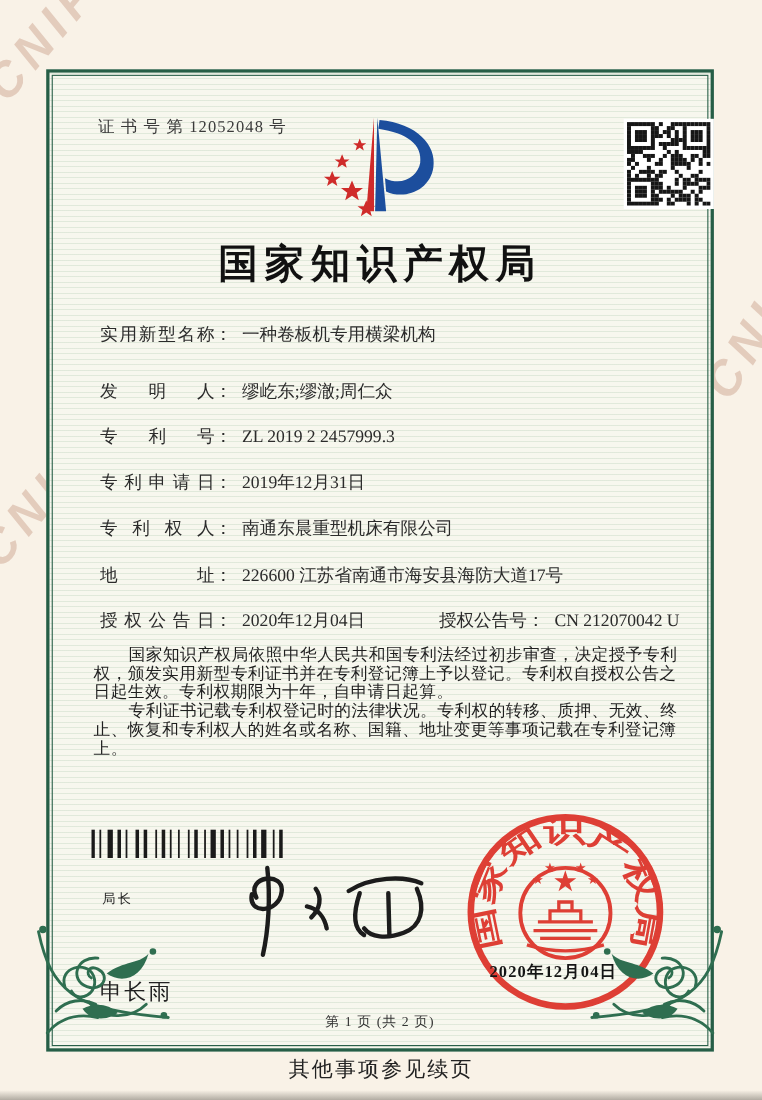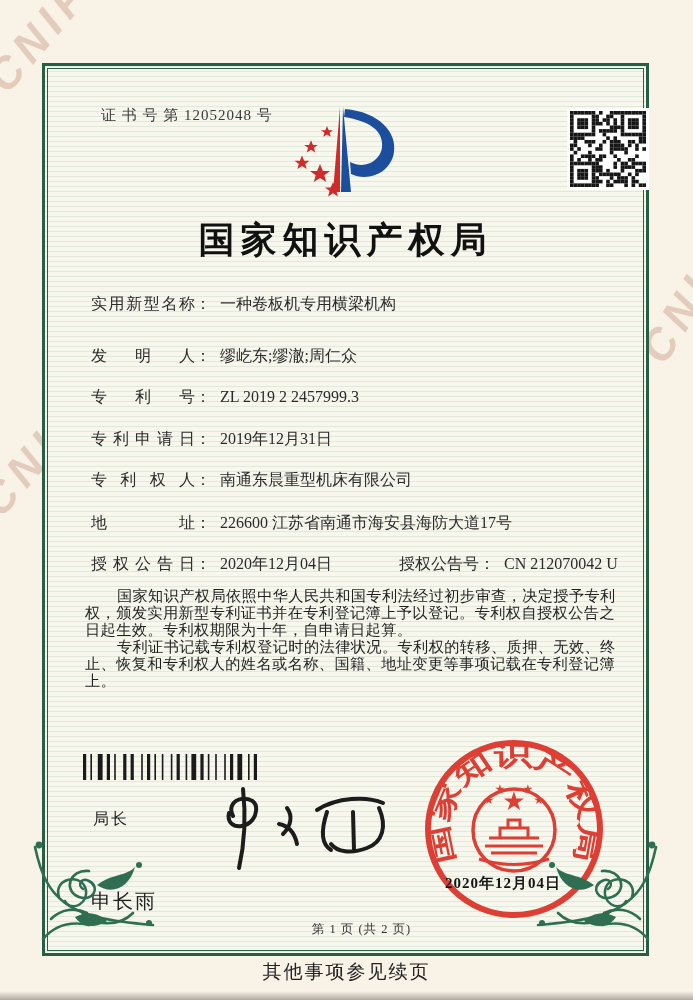--- a/index.html
+++ b/index.html
@@ -7,48 +7,48 @@
   .page{position:relative;width:693px;height:1000px;background:#f9f2e7;overflow:hidden;}
 
   .wm{position:absolute;font-family:"Liberation Sans",sans-serif;font-weight:bold;
       font-style:italic;letter-spacing:7px;color:rgba(206,166,146,.5);user-select:none;}
 
   .frame{position:absolute;left:42px;top:63px;width:601px;height:887px;
          border:3px solid #265e46;background:
          repeating-linear-gradient(180deg, rgba(166,196,168,.28) 0 1px, rgba(0,0,0,0) 1px 5px),#f7f7ee;}
   .frame-inner{position:absolute;inset:2px;border:1px solid #2a6049;pointer-events:none;}
 
-  .certno{position:absolute;left:56px;top:40px;font-size:15px;color:#3a3a3a;letter-spacing:1px;}
+  .certno{position:absolute;left:44px;top:40px;font-size:15px;color:#3a3a3a;letter-spacing:1px;}
 
   .logo{position:absolute;left:230px;top:34px;width:176px;height:106px;}
   .qr{position:absolute;left:522px;top:42px;width:76px;height:76px;background:#fff;padding:3px;}
 
   .title{position:absolute;left:0;top:150px;width:100%;text-align:center;
          font-size:36px;font-weight:bold;color:#111;letter-spacing:6px;}
 
   .frow{position:absolute;left:46px;width:555px;font-size:16px;color:#2b2b2b;white-space:nowrap;}
   .flabel{display:inline-block;width:104px;text-align:justify;text-align-last:justify;}
   .fvalue{margin-left:5px;}
   .pair2{position:absolute;left:308px;top:0;}
 
   .paras{position:absolute;left:40px;top:521px;width:536px;color:#1f1f1f;}
   .paras p{margin:0;font-size:15.2px;line-height:17px;text-indent:2.1em;letter-spacing:.4px;}
 
   .barcode{position:absolute;left:38px;top:688px;width:200px;height:26px;}
 
-  .sig-title{position:absolute;left:48px;top:743px;font-size:16px;color:#222;letter-spacing:2px;}
+  .sig-title{position:absolute;left:48px;top:743px;font-size:12px;color:#222;letter-spacing:2px;}
   .sig-name{position:absolute;left:46px;top:822px;font-size:20px;color:#222;letter-spacing:2px;}
   .sig-script{position:absolute;left:150px;top:718px;width:210px;height:92px;}
 
   .seal{position:absolute;left:378px;top:672px;width:182px;height:182px;opacity:.93;}
   .seal-date{position:absolute;left:358px;top:808px;width:200px;text-align:center;
              font-size:15px;font-weight:bold;color:#151515;letter-spacing:1px;z-index:5;}
 
   .pagenum{position:absolute;left:0;top:855px;width:100%;text-align:center;
-           font-size:12.5px;color:#333;letter-spacing:1px;margin-left:16px;}
+           font-size:12.5px;color:#333;letter-spacing:1px;}
 
   .ornament{position:absolute;width:126px;height:126px;z-index:3;}
   .orn-left{left:-14px;top:767px;}
   .orn-right{right:-14px;top:767px;transform:scaleX(-1);}
 
   .footnote{position:absolute;left:0;top:959px;width:100%;text-align:center;
             font-size:19px;color:#222;letter-spacing:2px;}
 
   .scan-shadow{position:absolute;left:0;bottom:0;width:100%;height:9px;
                background:linear-gradient(180deg,rgba(0,0,0,0),rgba(90,86,78,.45));}

